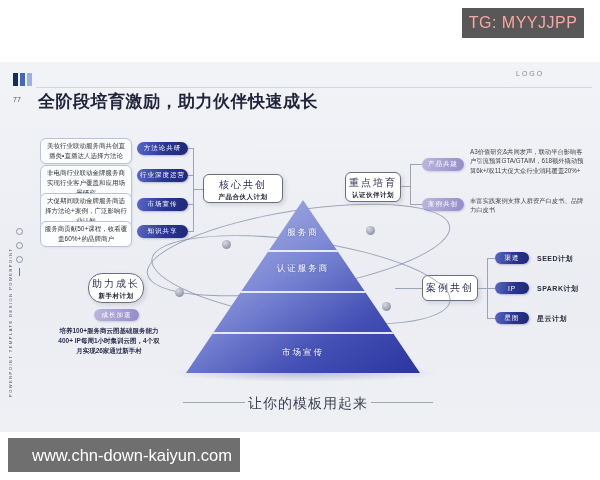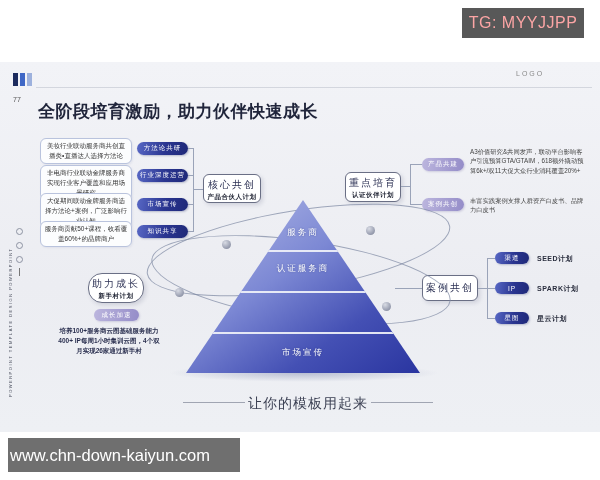--- a/index.html
+++ b/index.html
@@ -10,37 +10,37 @@
     -webkit-font-smoothing:antialiased;
   }
   .abs{position:absolute;}
   
   .tg-badge{
     left:462px;top:8px;width:122px;height:30px;background:#585858;color:#fca5a5;
     display:flex;align-items:center;justify-content:center;font-size:16px;letter-spacing:0.5px;
   }
   .url-bar{
     left:8px;top:438px;width:232px;height:34px;background:#6f6f6f;color:#fff;
-    display:flex;align-items:center;padding-left:2px;font-size:16.5px;box-sizing:border-box;
+    display:flex;align-items:center;padding-left:24px;font-size:16.5px;box-sizing:border-box;
   }
   
   .slide{
     left:0;top:62px;width:600px;height:370px;
     background:linear-gradient(180deg,#f2f3f7 0%,#ecedf2 60%,#eef0f4 100%);
   }
   .corner-sq{left:0;top:62px;width:8px;height:8px;background:#8d8d8d;}
   .blue-bar{left:0;top:70px;width:8px;height:362px;background:#3d5ecf;}
   
   .slide .abs{position:absolute;}
   .hdr-sq{width:5px;height:13px;top:11px;}
   .hdr-line{left:36px;top:25px;width:556px;height:1px;background:#d3d6de;}
   .logo-text{left:516px;top:8px;font-size:7px;letter-spacing:2px;color:#8a8a8a;}
   .page-num{left:13px;top:34px;font-size:7px;color:#555;}
   .slide-title{
-    left:38px;top:38px;font-family:"DejaVu Serif","Liberation Serif",serif;
+    left:38px;top:28px;font-family:"DejaVu Serif","Liberation Serif",serif;
     font-size:17px;font-weight:600;color:#20253b;letter-spacing:0.5px;
   }
   
   .lbox{
     left:40px;width:92px;box-sizing:border-box;
     border:1px solid #b9c3dd;border-radius:6px;background:#fcfdfe;
     font-size:6.5px;line-height:1.5;color:#333;text-align:center;
     padding:2px 3px;box-shadow:1px 1px 2px rgba(60,80,140,0.08);
   }
   .pill-blue{
@@ -137,21 +137,21 @@
   <div class="abs pill-blue" style="left:137px;top:136px;">市场宣传</div>
   <div class="abs pill-blue" style="left:137px;top:163px;">知识共享</div>
 
   <div class="abs line" style="left:188px;top:86px;width:5px;height:1px;"></div>
   <div class="abs line" style="left:188px;top:113px;width:5px;height:1px;"></div>
   <div class="abs line" style="left:188px;top:142px;width:5px;height:1px;"></div>
   <div class="abs line" style="left:188px;top:169px;width:5px;height:1px;"></div>
   <div class="abs line" style="left:193px;top:86px;width:1px;height:84px;"></div>
   <div class="abs line" style="left:194px;top:127px;width:9px;height:1px;"></div>
 
-  <div class="abs stage-box" style="left:203px;top:112px;width:58px;height:29px;">
+  <div class="abs stage-box" style="left:203px;top:112px;width:80px;height:29px;">
     <div class="stage-title">核心共创</div>
     <div class="stage-sub">产品合伙人计划</div>
   </div>
 
   <div class="abs stage-box" style="left:345px;top:110px;width:56px;height:30px;">
     <div class="stage-title">重点培育</div>
     <div class="stage-sub">认证伙伴计划</div>
   </div>
 
   <div class="abs stage-box" style="left:88px;top:211px;width:56px;height:30px;border-radius:14px;">

